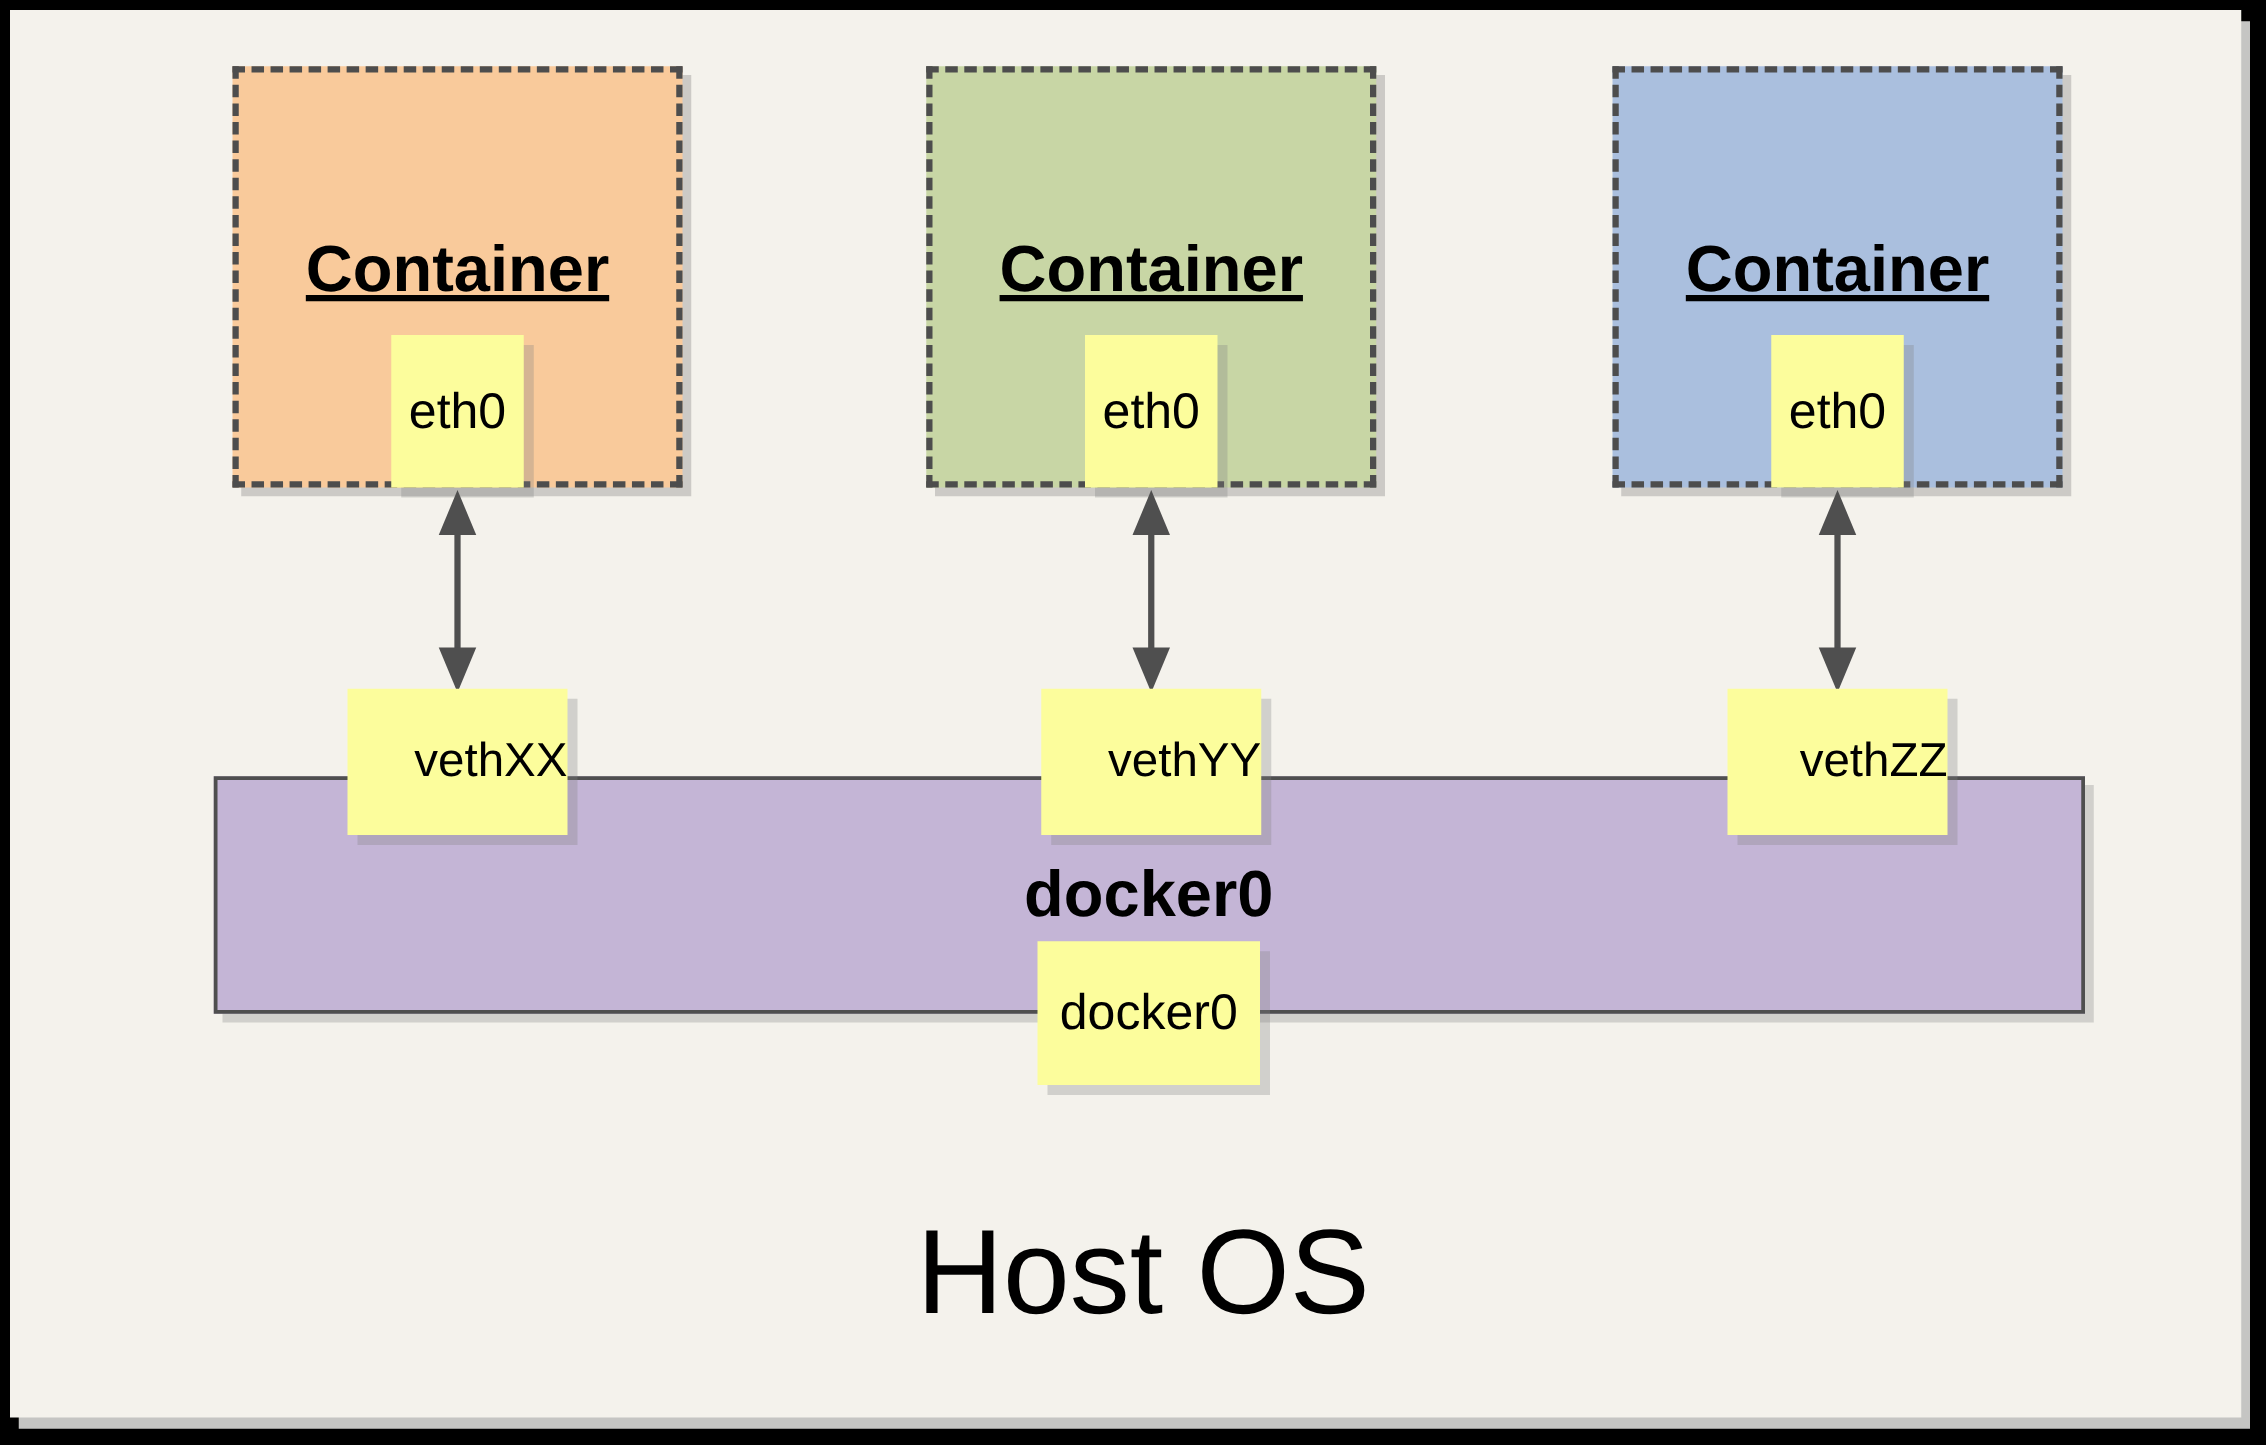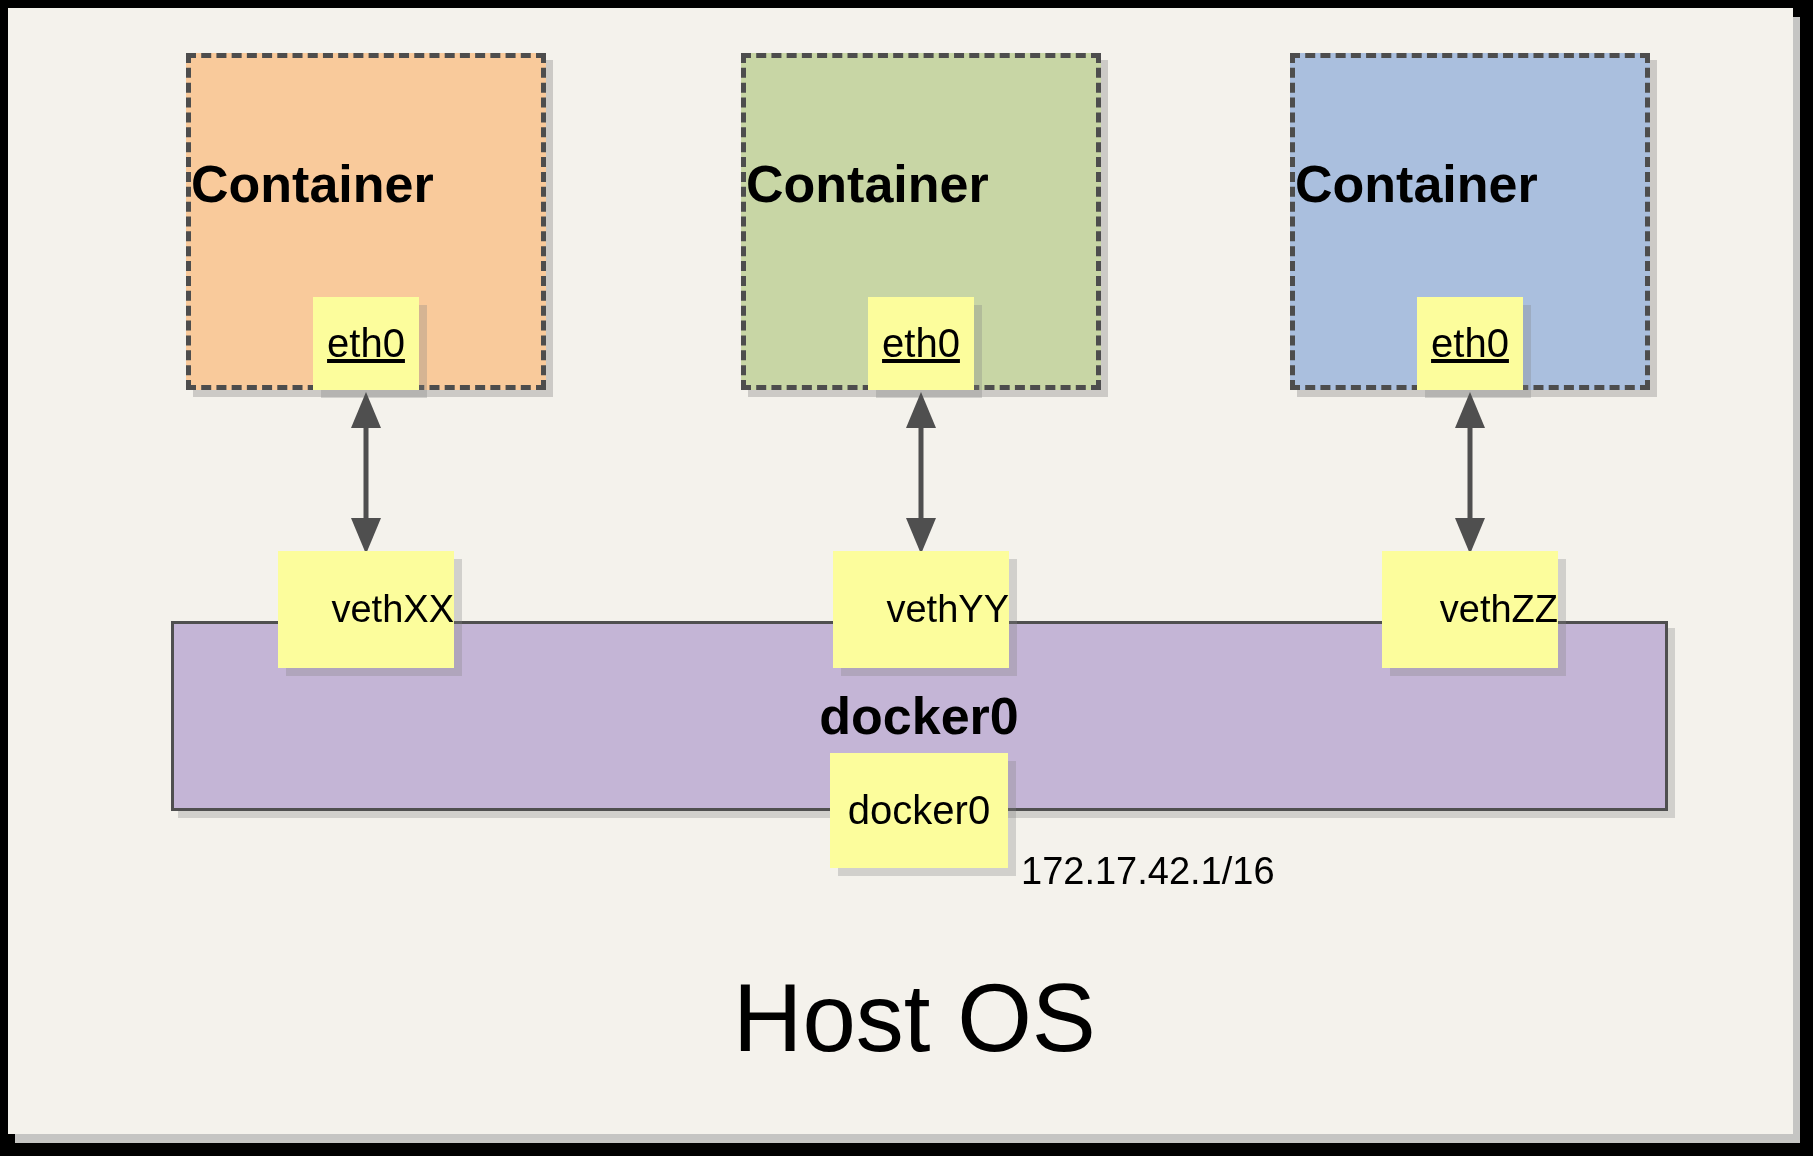--- a/index.html
+++ b/index.html
@@ -26,34 +26,35 @@
     top:45px;
     width:350px;height:327px;
     border:5px dashed #4D4D4D;
     box-shadow:7px 7px 0 rgba(128,128,128,.35);
   }
   .col1{left:178px;}
   .col2{left:733px;}
   .col3{left:1282px;}
   .container-label{
     position:absolute;
-    top:96px;left:0;width:100%;
+    top:128px;left:0;width:100%;
+    text-align:center;
     font-size:52px;font-weight:bold;
     letter-spacing:0px;
+    text-decoration:underline;
   }
   .eth-note{
     position:absolute;
     left:50%;bottom:-5px;
-    width:106px;height:93px;
+    width:106px;height:122px;
     margin-left:-53px;
     background:#FCFD9C;
     box-shadow:8px 8px 0 rgba(128,128,128,.30);
     display:flex;align-items:center;justify-content:center;
     font-size:40px;
-    text-decoration:underline;
   }
 
   
   .arrow{position:absolute;top:384px;width:36px;height:162px;}
   .arrow line{stroke:#4F4F4F;stroke-width:5;}
   .arrow polygon{fill:#4F4F4F;}
   .arrow1{left:340px;}
   .arrow2{left:895px;}
   .arrow3{left:1444px;}
 
@@ -169,18 +170,17 @@
       <span>vethYY</span>
     </div>
     <div class="veth-note veth3">
       <span>vethZZ</span>
     </div>
 
     <div id="docker0-note">
       <span>docker0</span>
     </div>
 
-    <div id="ip-label">172.17.42.1/16</div>
 
     <div id="host-label">Host OS</div>
 
   </div>
 </div>
 
 </body></html>

